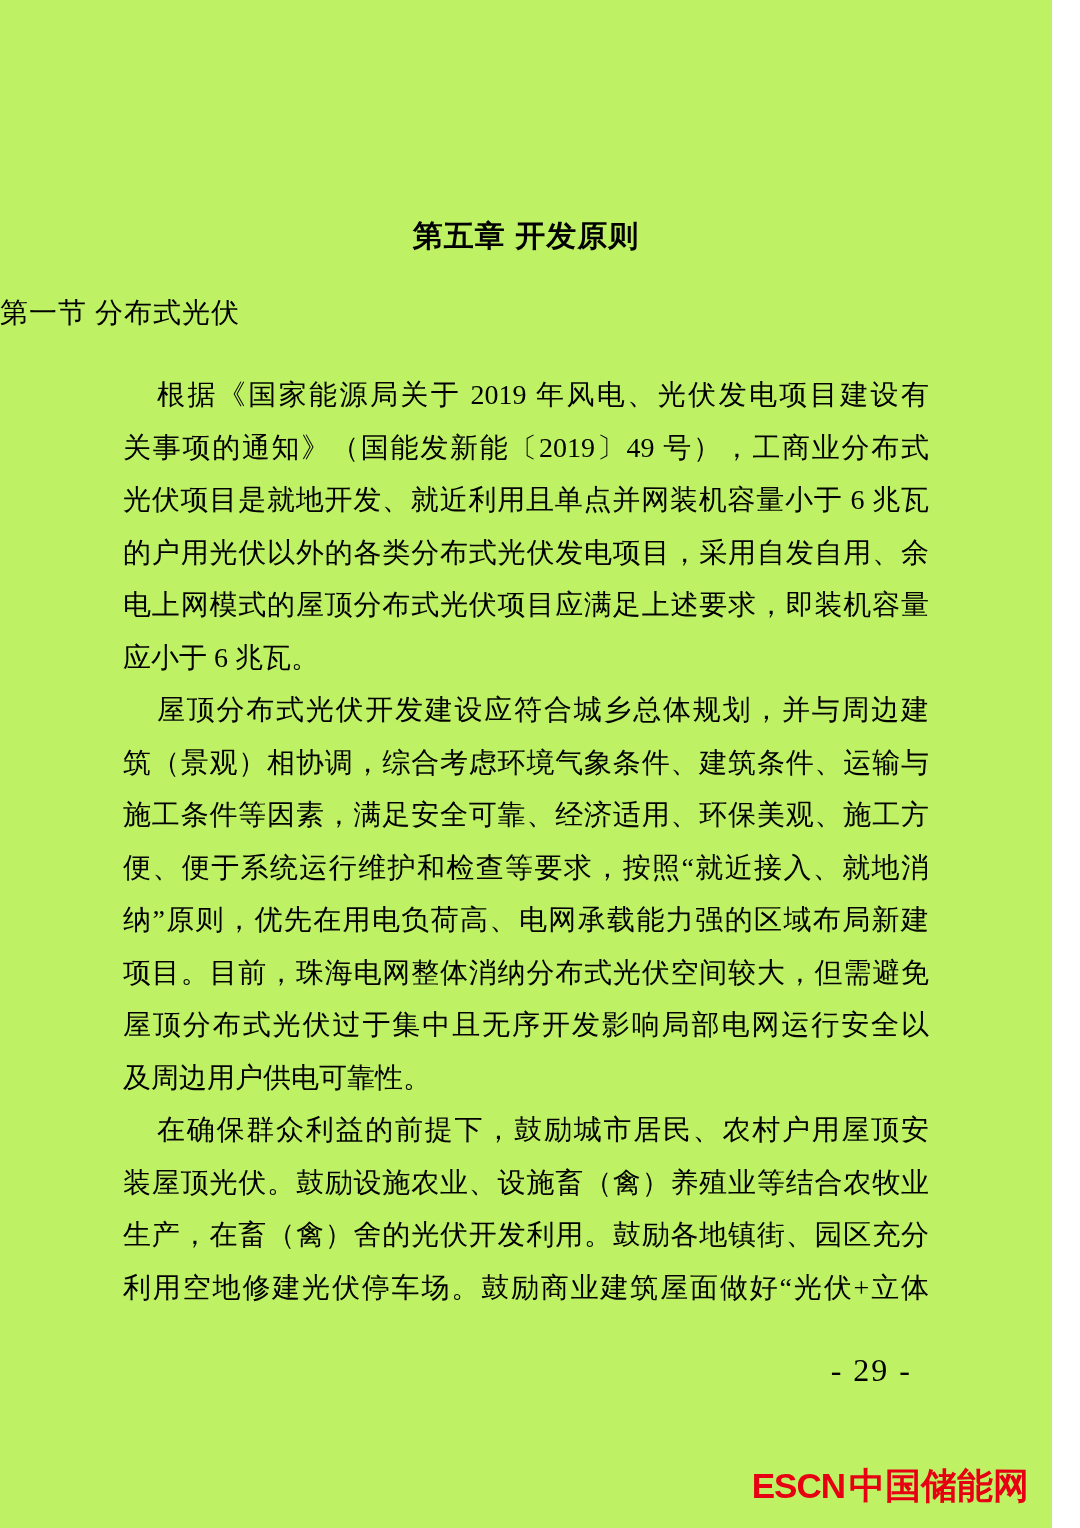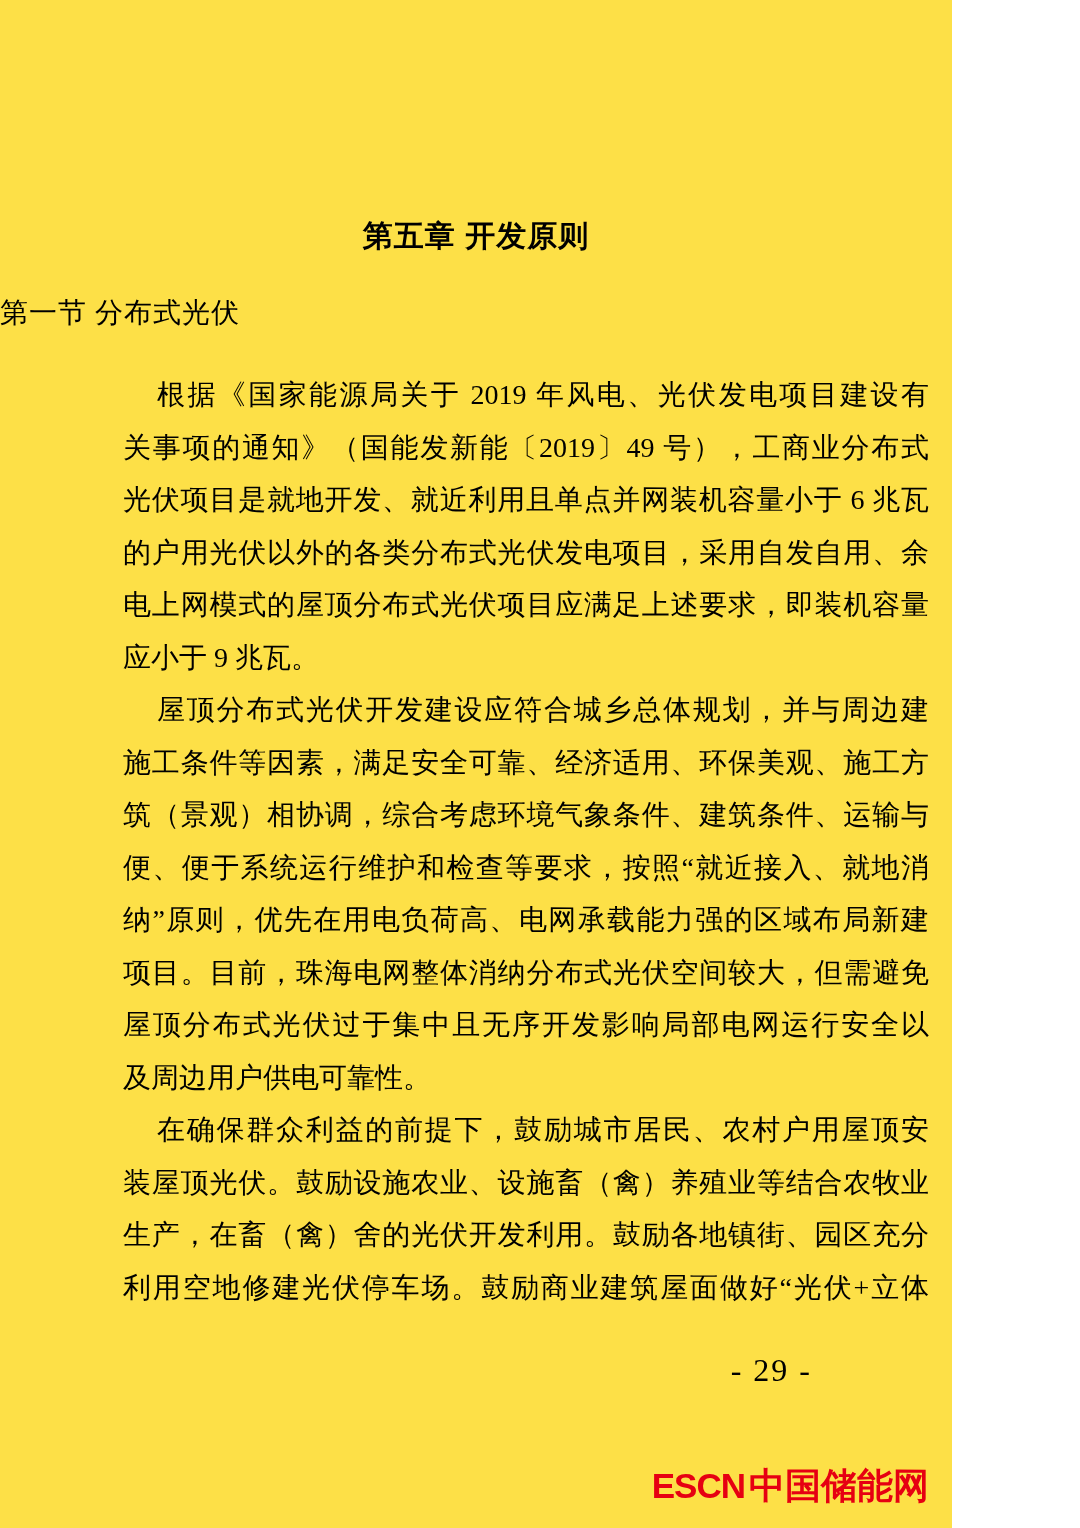--- a/index.html
+++ b/index.html
@@ -2,23 +2,23 @@
 <html><head>
 <meta charset="utf-8">
 <style>
   html, body {
     margin: 0;
     padding: 0;
     background: #ffffff;
   }
   .page {
     position: relative;
-    width: 952px;
+    width: 1052px;
     height: 1528px;
-    background: #fde047;
+    background: #bef264;
     overflow: hidden;
     font-family: "Liberation Serif", "DejaVu Serif", serif;
     color: #000000;
   }
   .chapter-title {
     position: absolute;
     top: 216px;
     left: 0;
     width: 100%;
     text-align: center;
@@ -96,27 +96,27 @@
   <h2 class="section-title">第一节 分布式光伏</h2>
 
   <div class="doc-body">
 
     <div class="paragraph">
       <div class="bline first">根据《国家能源局关于 2019 年风电、光伏发电项目建设有</div>
       <div class="bline">关事项的通知》（国能发新能〔2019〕49 号），工商业分布式</div>
       <div class="bline">光伏项目是就地开发、就近利用且单点并网装机容量小于 6 兆瓦</div>
       <div class="bline">的户用光伏以外的各类分布式光伏发电项目，采用自发自用、余</div>
       <div class="bline">电上网模式的屋顶分布式光伏项目应满足上述要求，即装机容量</div>
-      <div class="bline last">应小于 9 兆瓦。</div>
+      <div class="bline last">应小于 6 兆瓦。</div>
     </div>
 
     <div class="paragraph">
       <div class="bline first">屋顶分布式光伏开发建设应符合城乡总体规划，并与周边建</div>
+      <div class="bline">筑（景观）相协调，综合考虑环境气象条件、建筑条件、运输与</div>
       <div class="bline">施工条件等因素，满足安全可靠、经济适用、环保美观、施工方</div>
-      <div class="bline">筑（景观）相协调，综合考虑环境气象条件、建筑条件、运输与</div>
       <div class="bline">便、便于系统运行维护和检查等要求，按照“就近接入、就地消</div>
       <div class="bline">纳”原则，优先在用电负荷高、电网承载能力强的区域布局新建</div>
       <div class="bline">项目。目前，珠海电网整体消纳分布式光伏空间较大，但需避免</div>
       <div class="bline">屋顶分布式光伏过于集中且无序开发影响局部电网运行安全以</div>
       <div class="bline last">及周边用户供电可靠性。</div>
     </div>
 
     <div class="paragraph">
       <div class="bline first">在确保群众利益的前提下，鼓励城市居民、农村户用屋顶安</div>
       <div class="bline">装屋顶光伏。鼓励设施农业、设施畜（禽）养殖业等结合农牧业</div>

